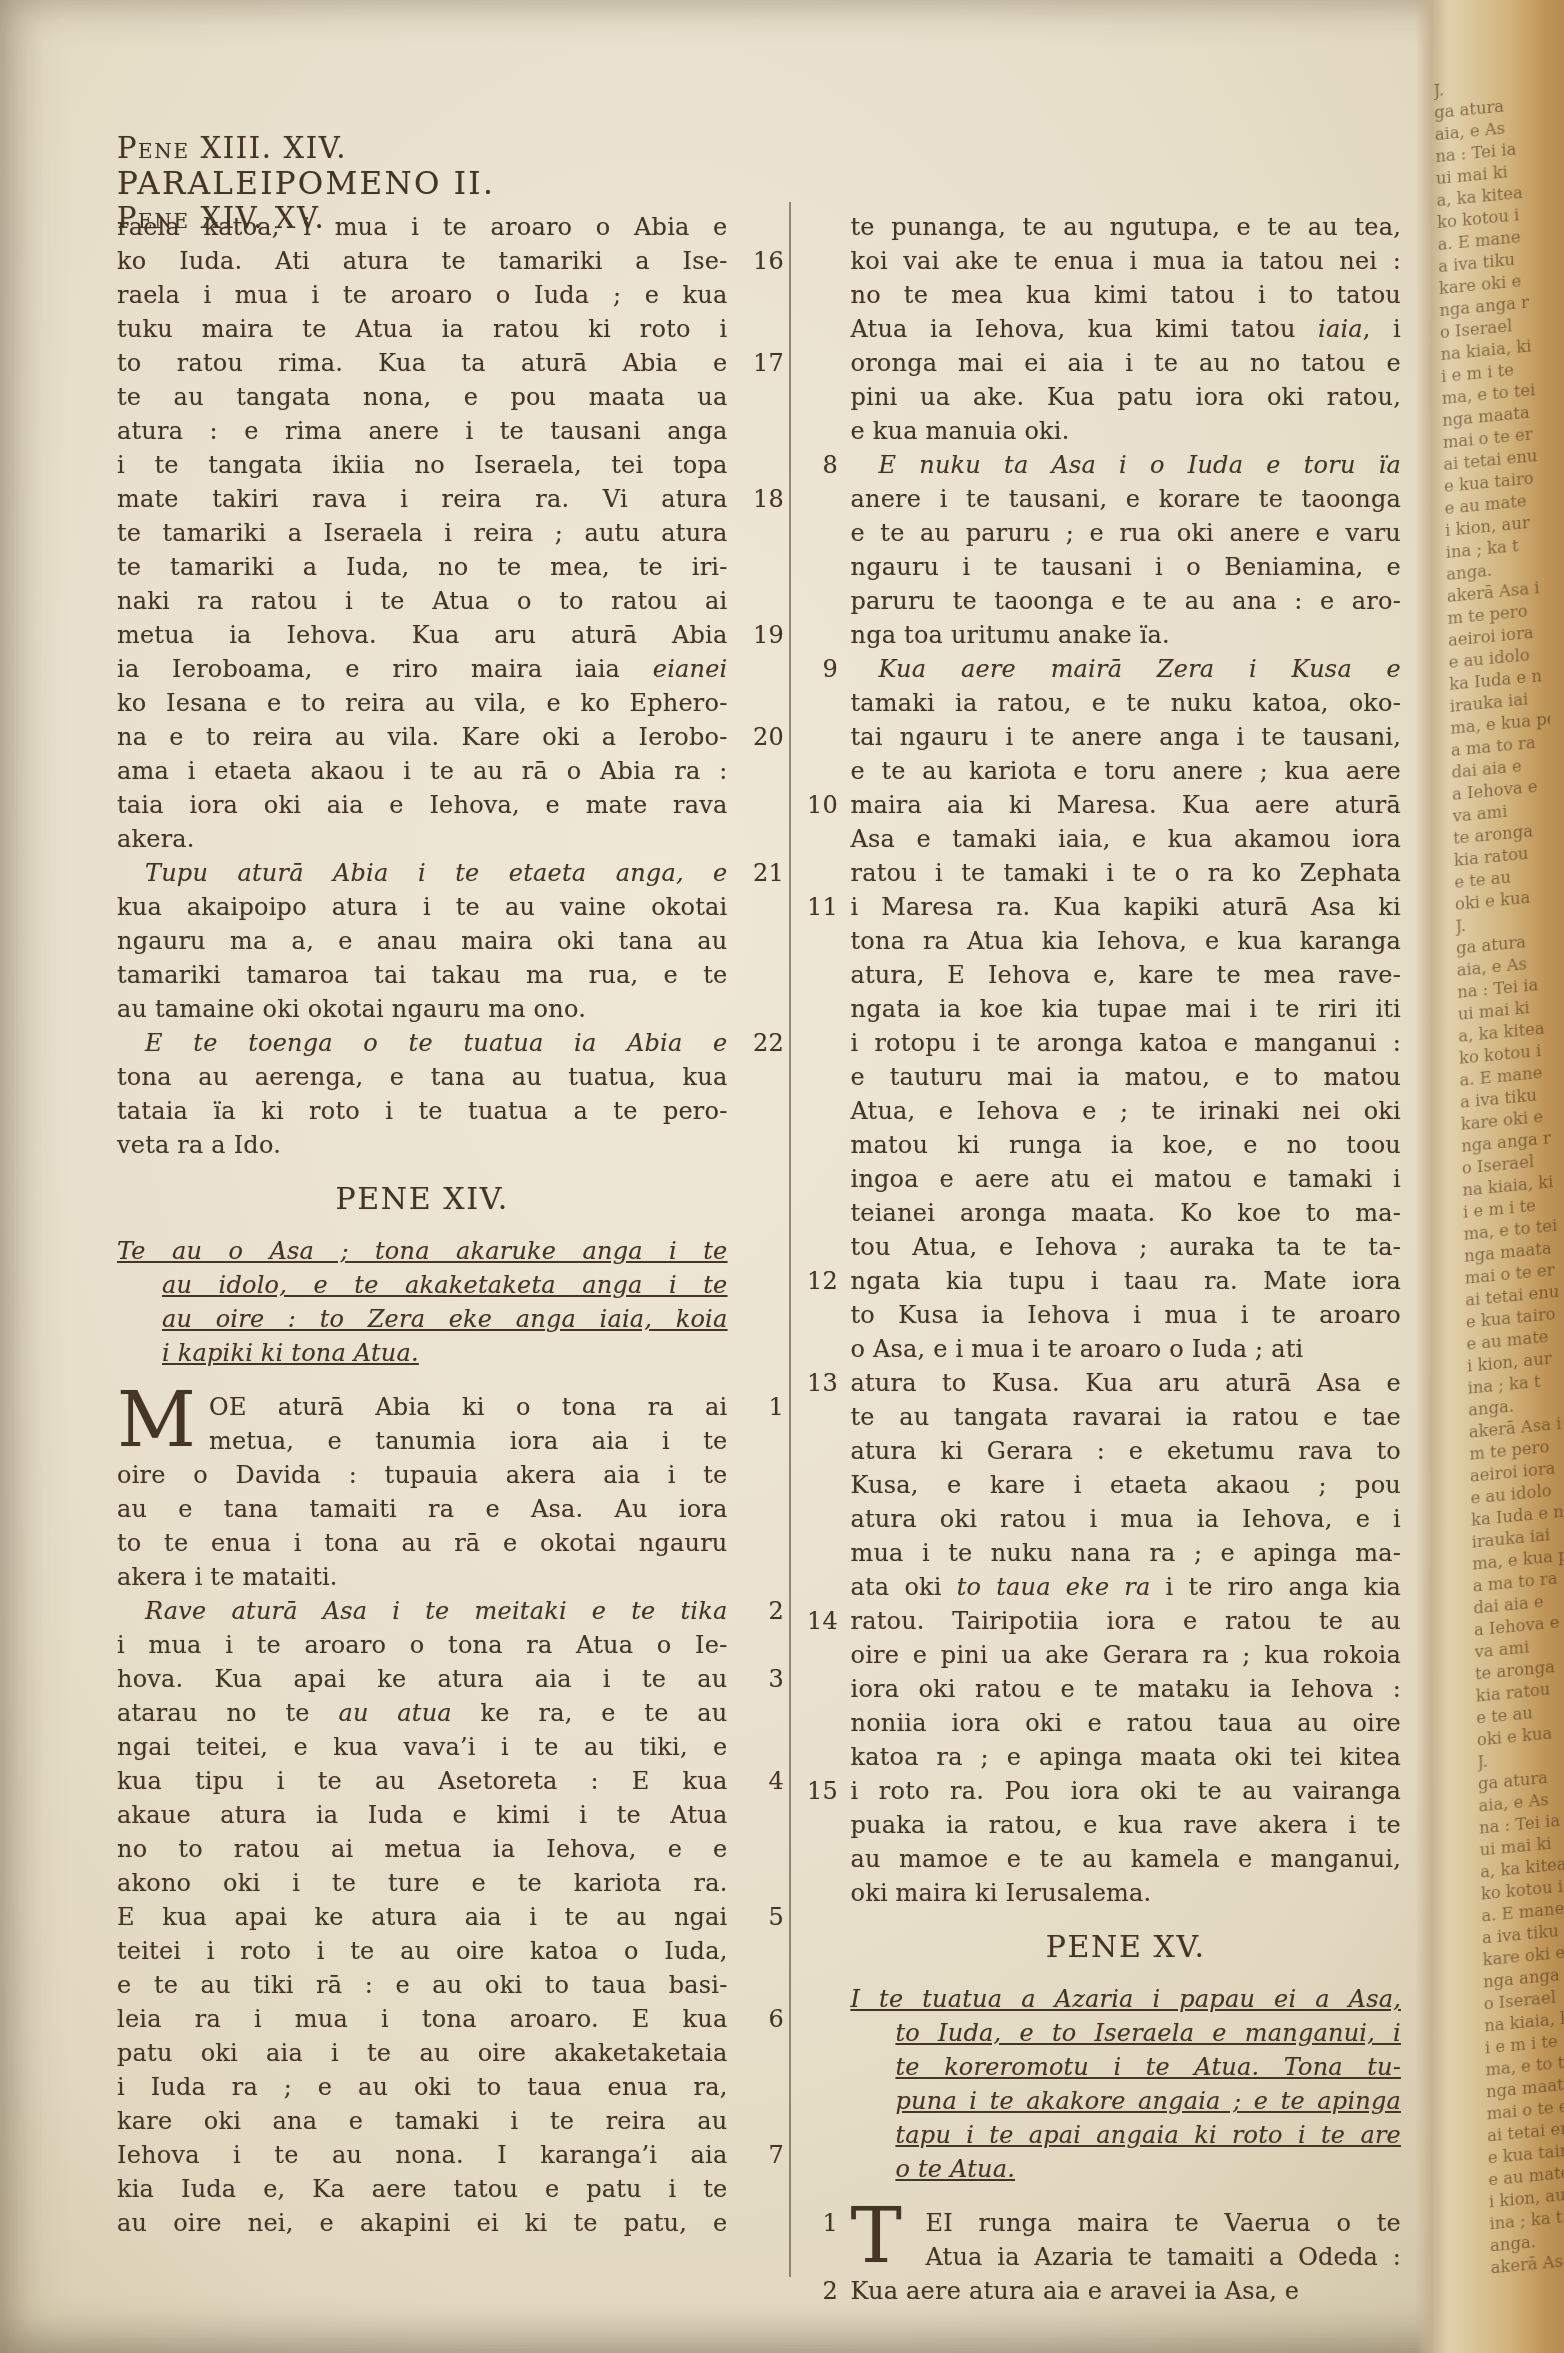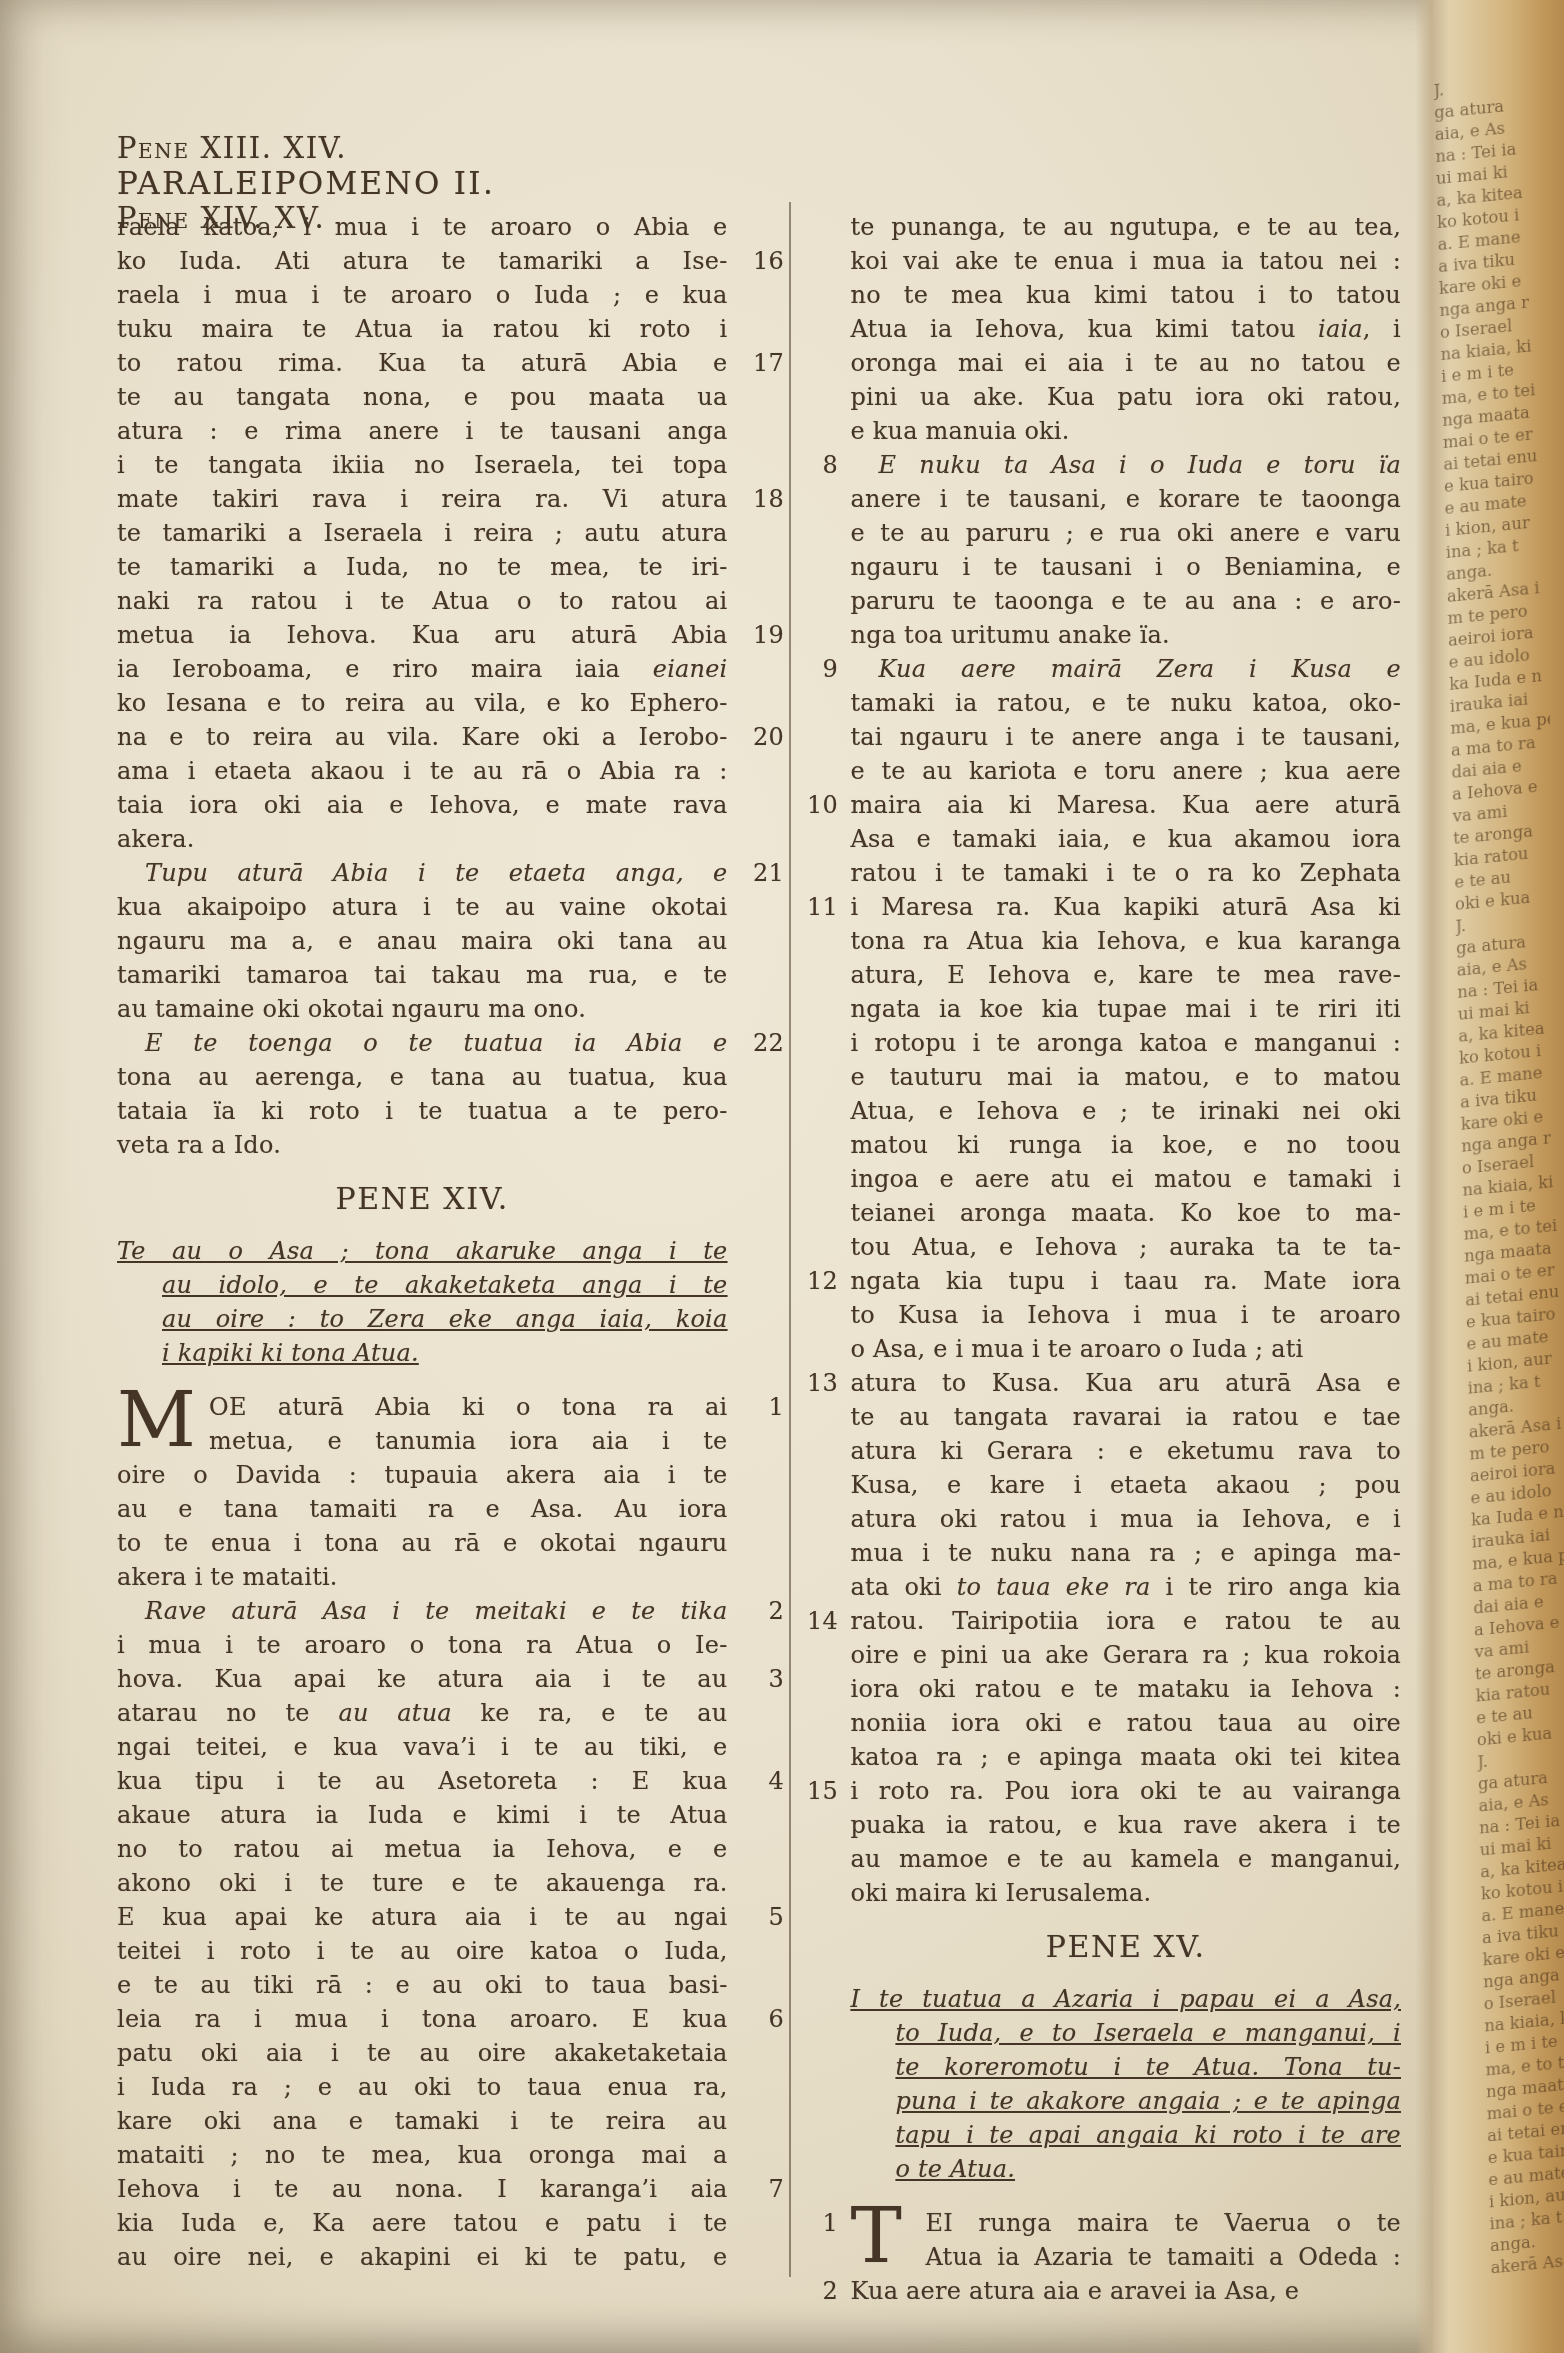--- a/index.html
+++ b/index.html
@@ -259,21 +259,21 @@
       </div>
       <div class="line">
         <span class="txt">akaue atura ia Iuda e kimi i te Atua</span>
         <span class="vnum"></span>
       </div>
       <div class="line">
         <span class="txt">no to ratou ai metua ia Iehova, e e</span>
         <span class="vnum"></span>
       </div>
       <div class="line">
-        <span class="txt">akono oki i te ture e te akauenga ra.</span>
+        <span class="txt">akono oki i te ture e te kariota ra.</span>
         <span class="vnum"></span>
       </div>
       <div class="line">
         <span class="txt">E kua apai ke atura aia i te au ngai</span>
         <span class="vnum">5</span>
       </div>
       <div class="line">
         <span class="txt">teitei i roto i te au oire katoa o Iuda,</span>
         <span class="vnum"></span>
       </div>
@@ -288,24 +288,20 @@
       <div class="line">
         <span class="txt">patu oki aia i te au oire akaketaketaia</span>
         <span class="vnum"></span>
       </div>
       <div class="line">
         <span class="txt">i Iuda ra ; e au oki to taua enua ra,</span>
         <span class="vnum"></span>
       </div>
       <div class="line">
         <span class="txt">kare oki ana e tamaki i te reira au</span>
-        <span class="vnum"></span>
-      </div>
-      <div class="line">
-        <span class="txt">mataiti ; no te mea, kua oronga mai a</span>
         <span class="vnum"></span>
       </div>
       <div class="line">
         <span class="txt">Iehova i te au nona.  I karanga’i aia</span>
         <span class="vnum">7</span>
       </div>
       <div class="line">
         <span class="txt">kia Iuda e, Ka aere tatou e patu i te</span>
         <span class="vnum"></span>
       </div>

